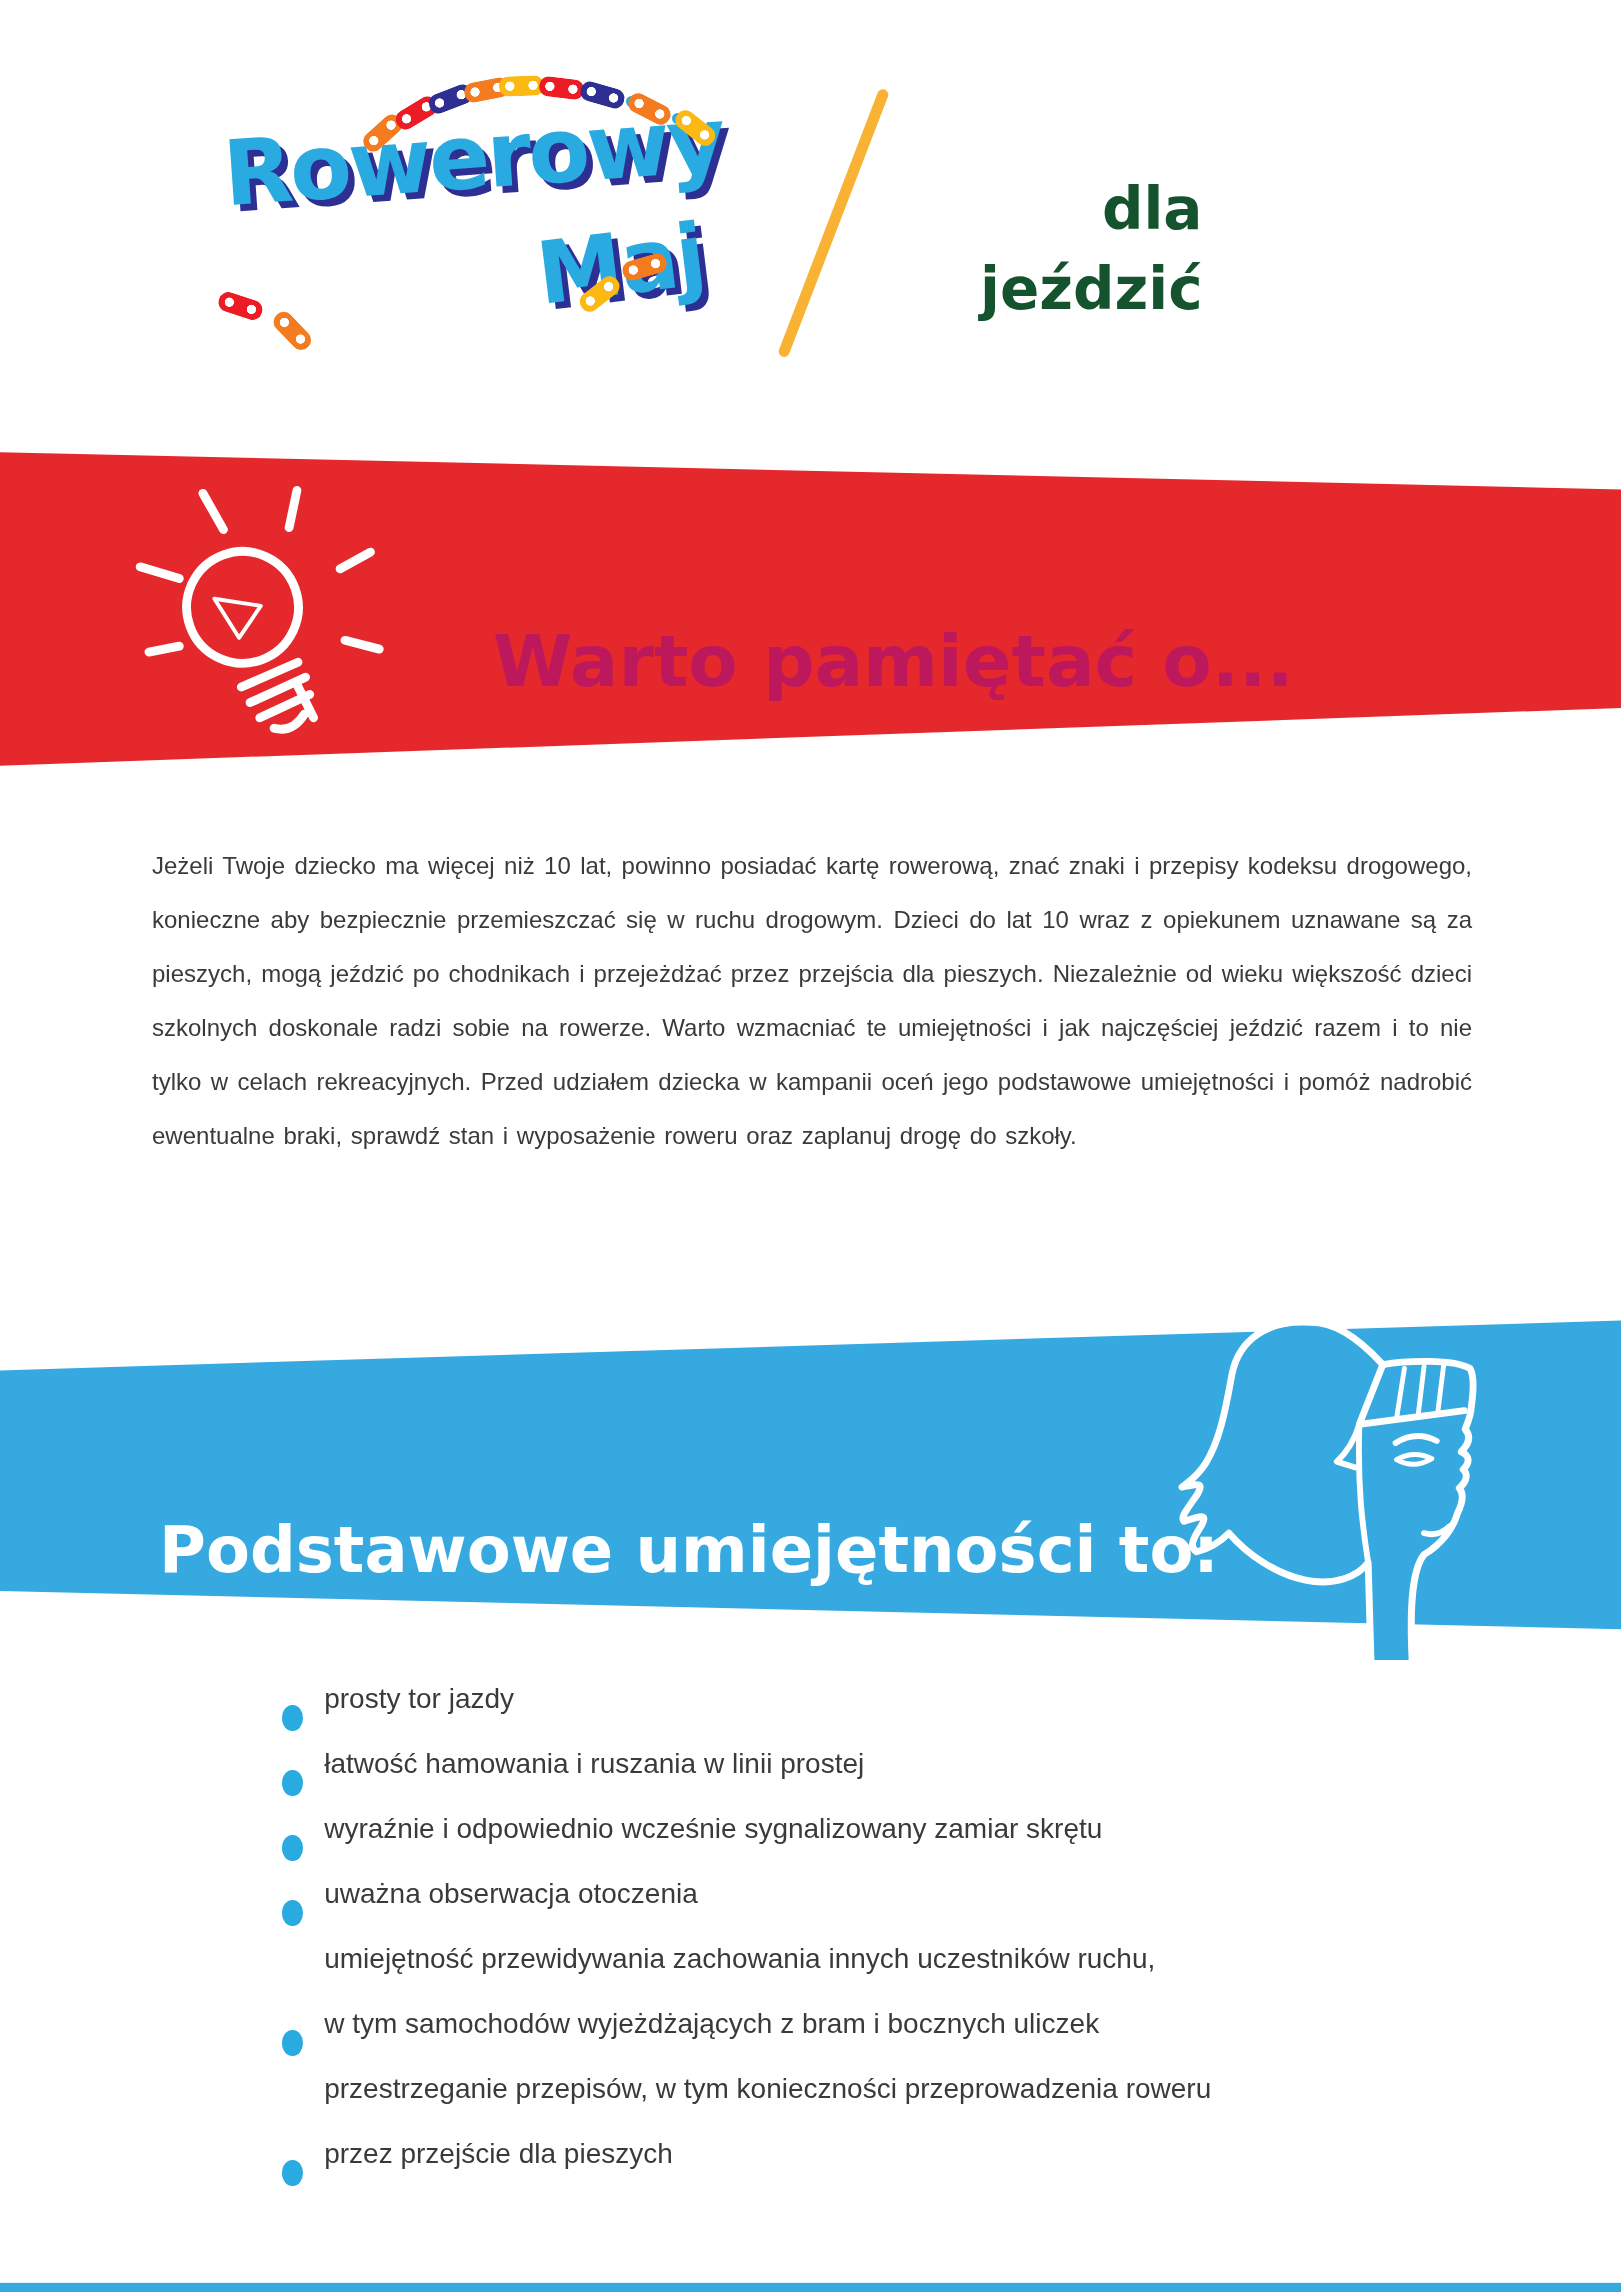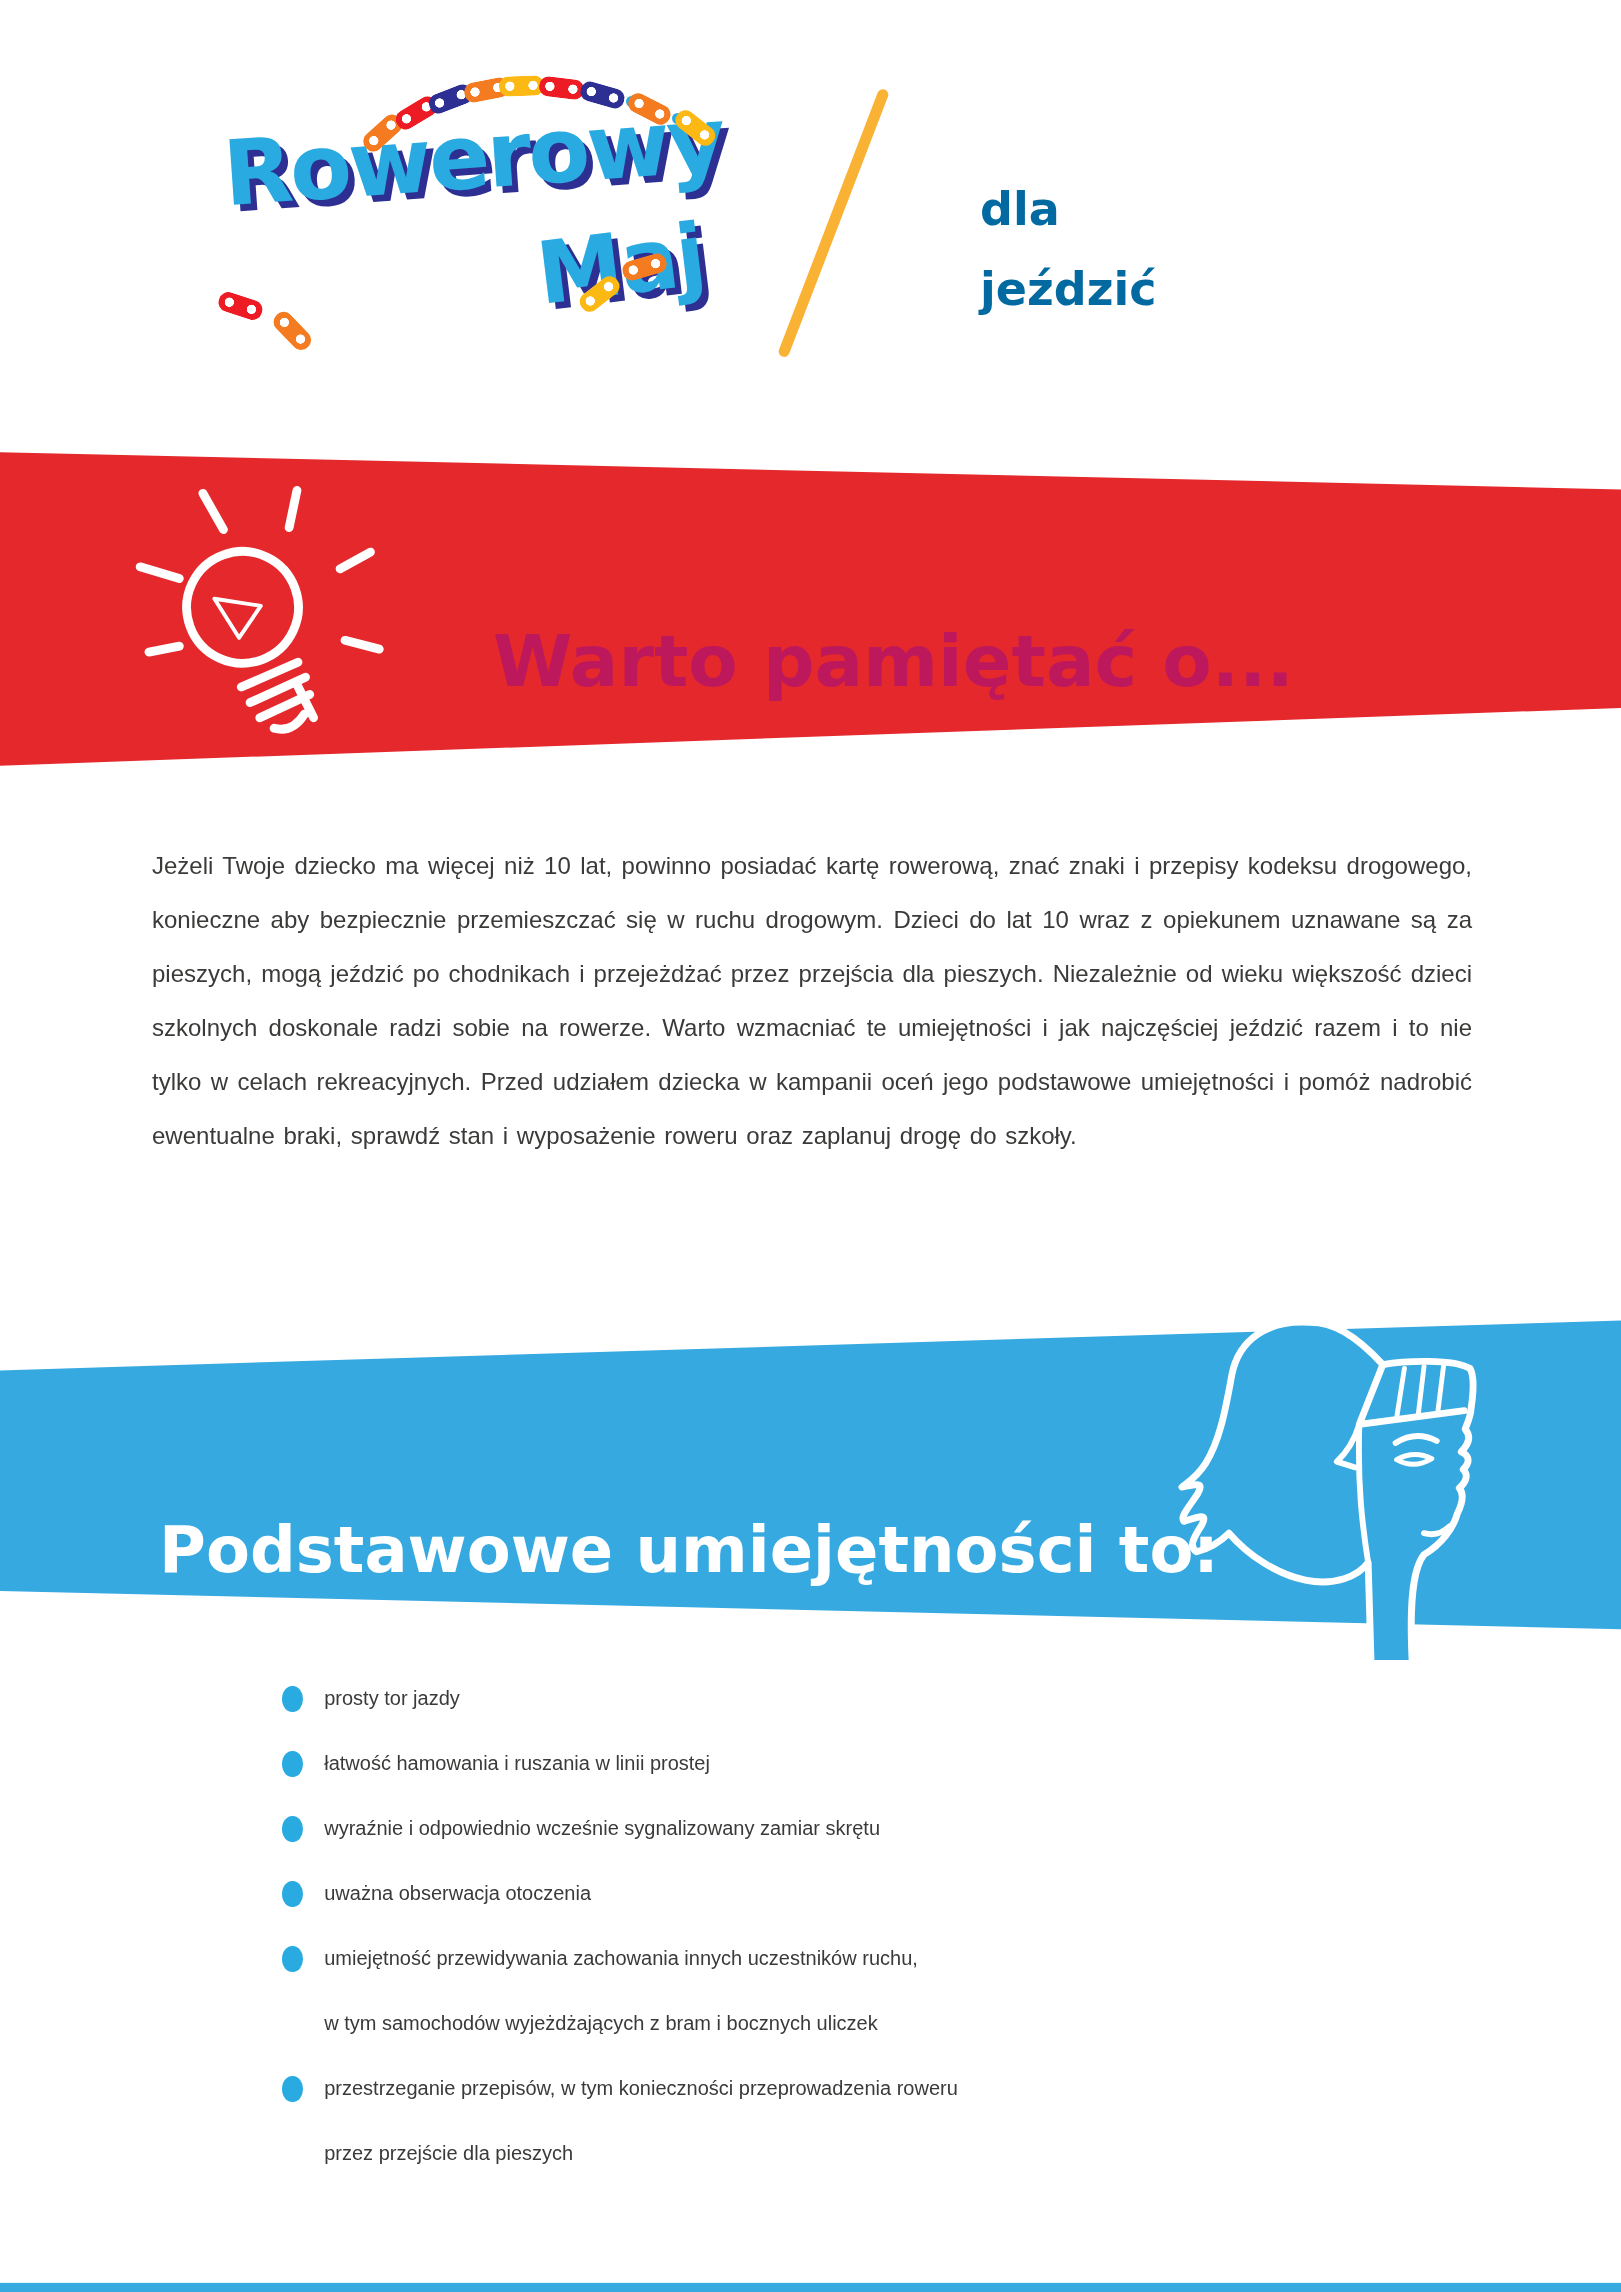--- a/index.html
+++ b/index.html
@@ -40,21 +40,21 @@
   .cdot{position:absolute;width:10.8px;height:10.8px;border-radius:50%;background:#29abe2;z-index:2;}
 
   .slash{
     position:absolute;left:828px;top:80px;z-index:2;
     width:10.8px;height:286px;border-radius:5.9px;
     background:#f9b234;transform:rotate(21deg);
   }
   .audience{
     position:absolute;left:980px;top:169px;z-index:2;
     font-family:"DejaVu Sans",sans-serif;font-weight:bold;
-    font-size:46px;line-height:80px;color:#0369a1;letter-spacing:0px;
+    font-size:58px;line-height:80px;color:#14532d;letter-spacing:0px;text-align:right;
   }
 
   
   .warto-title{
     position:absolute;left:493px;top:571px;z-index:2;
     font-family:"DejaVu Sans",sans-serif;font-weight:bold;
     font-size:72px;color:#be185d;letter-spacing:0px;white-space:nowrap;
   }
   .skills-title{
     position:absolute;left:159px;top:1460px;z-index:2;
@@ -68,22 +68,22 @@
     font-size:24px;line-height:54px;color:#3a3a39;
     text-align:justify;word-spacing:2px;margin:0;
   }
 
   
   .skills{
     position:absolute;left:282px;top:1666px;width:1166px;z-index:2;
     list-style:none;margin:0;padding:0;
   }
   .skills li{
-    display:flex;align-items:flex-start;column-gap:21.6px;
-    font-size:20px;line-height:65px;color:#3a3a39;
+    display:flex;align-items:flex-end;column-gap:21.6px;
+    font-size:28px;line-height:65px;color:#3a3a39;
   }
   .skills .dot{
     flex:none;width:20.6px;height:26.5px;border-radius:50%;
     background:#29abe2;margin-top:19.6px;
   }
   .skills .line{display:block;}
 </style>
 </head>
 <body>
 

